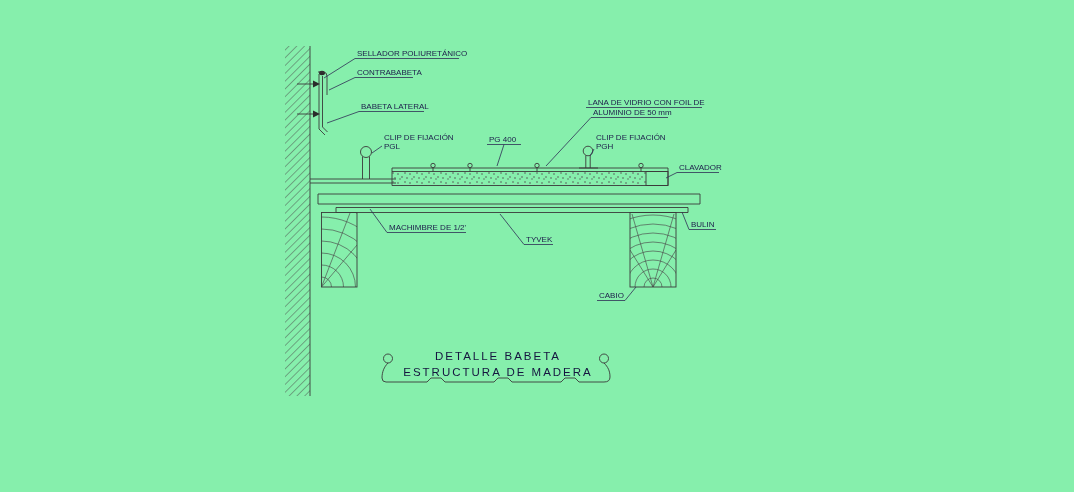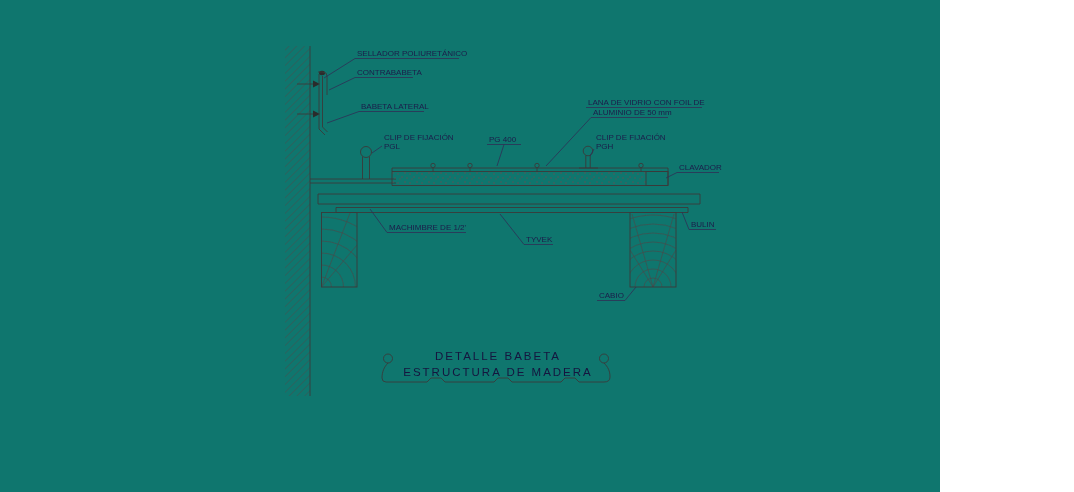--- a/index.html
+++ b/index.html
@@ -1,16 +1,16 @@
 <!DOCTYPE html>
 <html><head>
 <meta charset="utf-8">
 <style>
   html,body{margin:0;padding:0;background:#ffffff;}
-  .canvas{position:relative;width:940px;height:492px;background:#0f766e;overflow:hidden;}
+  .canvas{position:relative;width:1074px;height:492px;background:#86efac;overflow:hidden;}
   svg{display:block;}
   text{font-family:"Liberation Sans", sans-serif;font-size:8px;fill:#1c1c4a;}
   .cad-title{font-size:11.5px;letter-spacing:2px;fill:#15153f;}
   .ln{stroke:#3a3a3a;stroke-width:0.9;fill:none;}
   .lnthin{stroke:#4a4a4a;stroke-width:0.65;fill:none;}
   .ldr{stroke:#2e2e55;stroke-width:0.8;fill:none;}
   .solid{fill:#2b2b2b;stroke:none;}
 </style>
 </head>
 <body>

